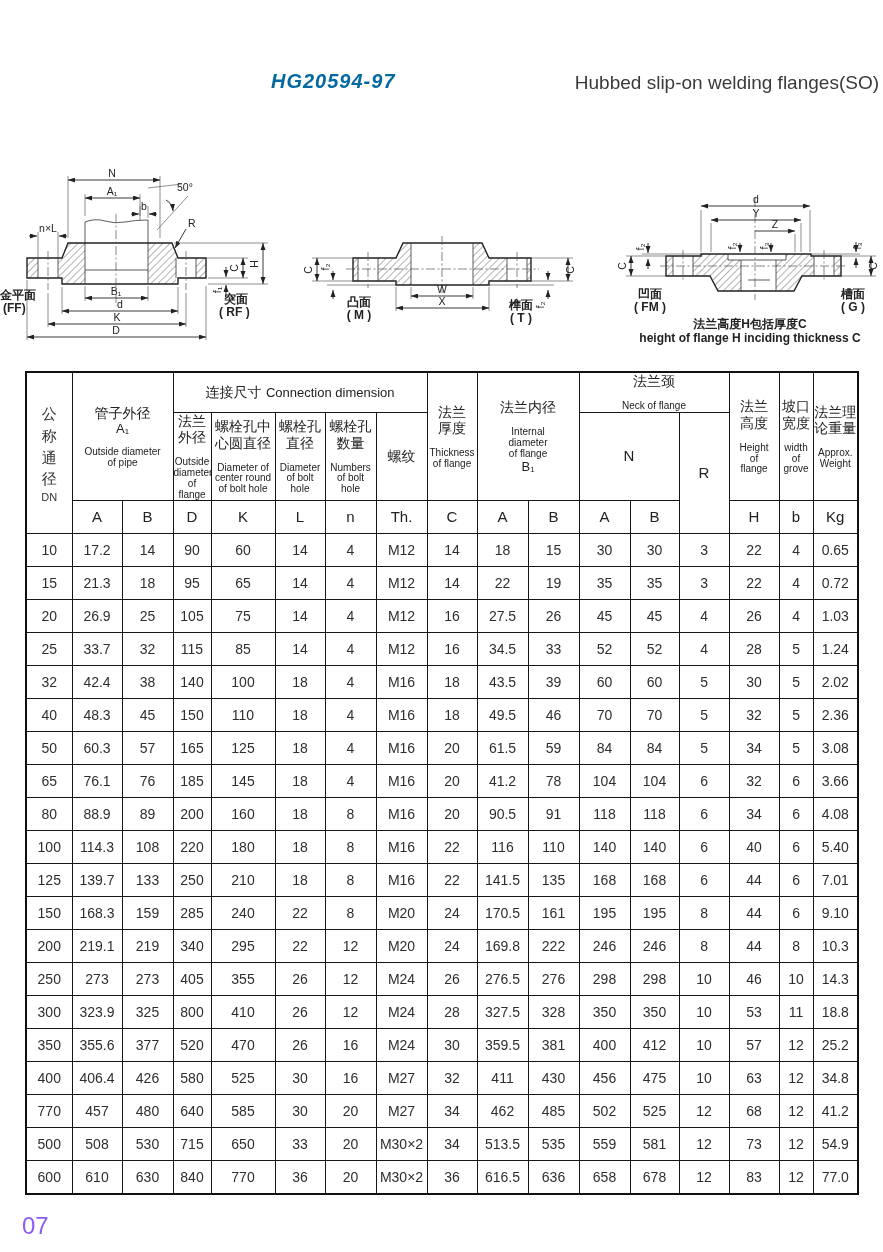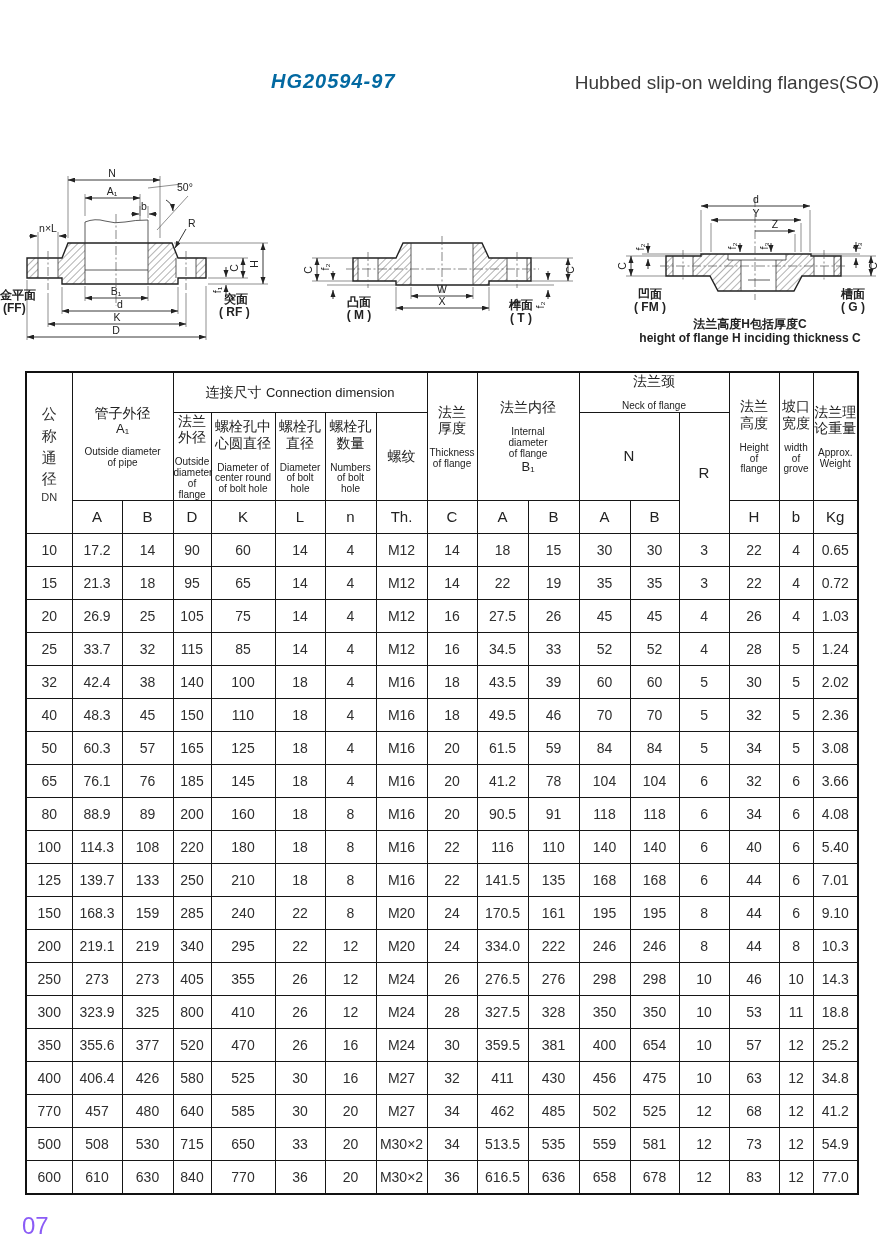--- a/index.html
+++ b/index.html
@@ -638,21 +638,21 @@
         <tr>
           <td>200</td>
           <td>219.1</td>
           <td>219</td>
           <td>340</td>
           <td>295</td>
           <td>22</td>
           <td>12</td>
           <td>M20</td>
           <td>24</td>
-          <td>334.0</td>
+          <td>169.8</td>
           <td>222</td>
           <td>246</td>
           <td>246</td>
           <td>8</td>
           <td>44</td>
           <td>8</td>
           <td>10.3</td>
         </tr>
         <tr>
           <td>250</td>
@@ -698,21 +698,21 @@
           <td>377</td>
           <td>520</td>
           <td>470</td>
           <td>26</td>
           <td>16</td>
           <td>M24</td>
           <td>30</td>
           <td>359.5</td>
           <td>381</td>
           <td>400</td>
-          <td>654</td>
+          <td>412</td>
           <td>10</td>
           <td>57</td>
           <td>12</td>
           <td>25.2</td>
         </tr>
         <tr>
           <td>400</td>
           <td>406.4</td>
           <td>426</td>
           <td>580</td>

